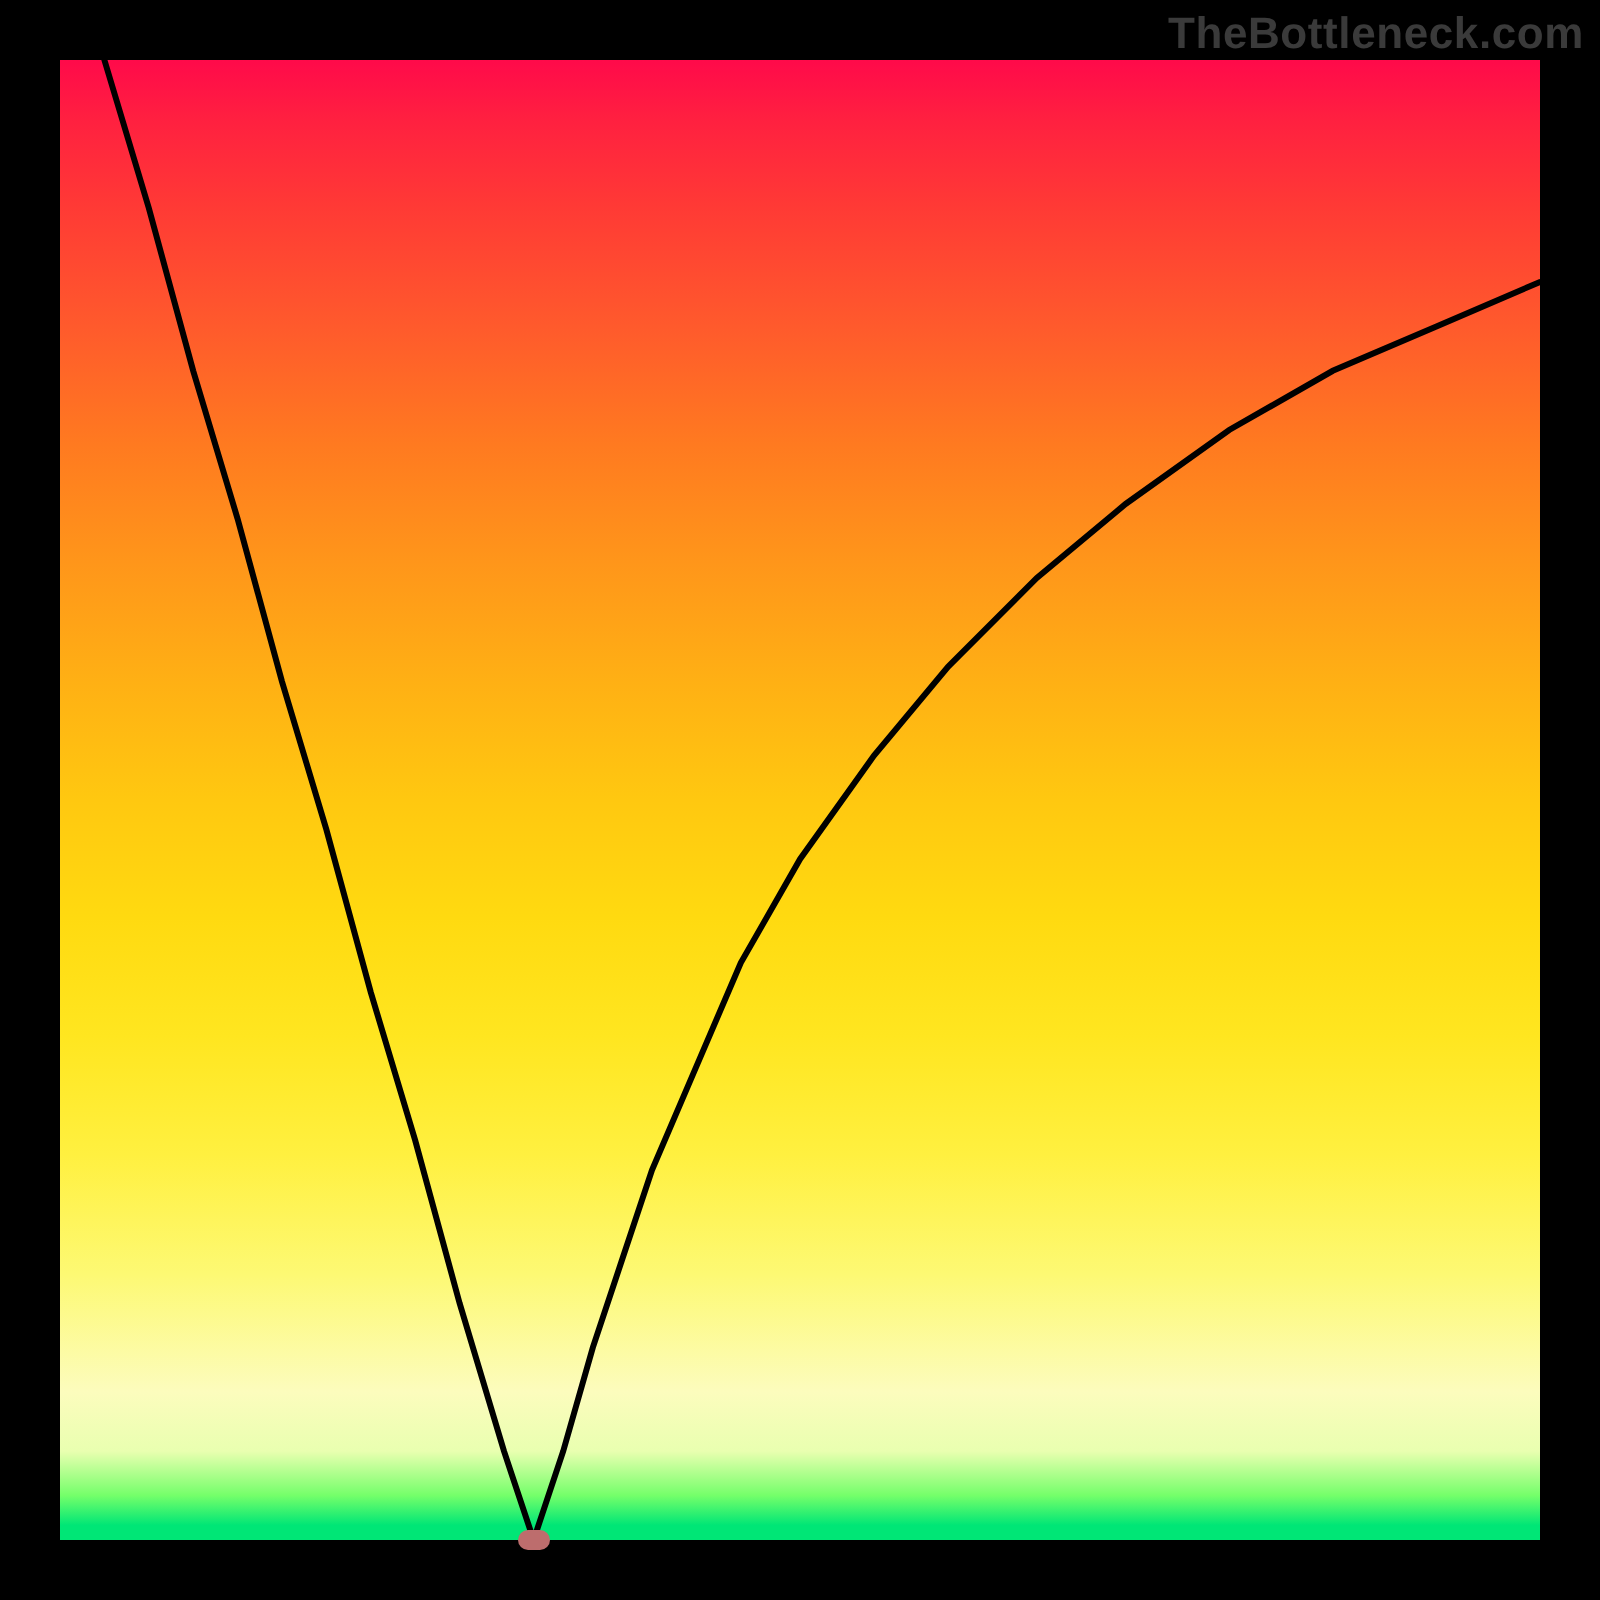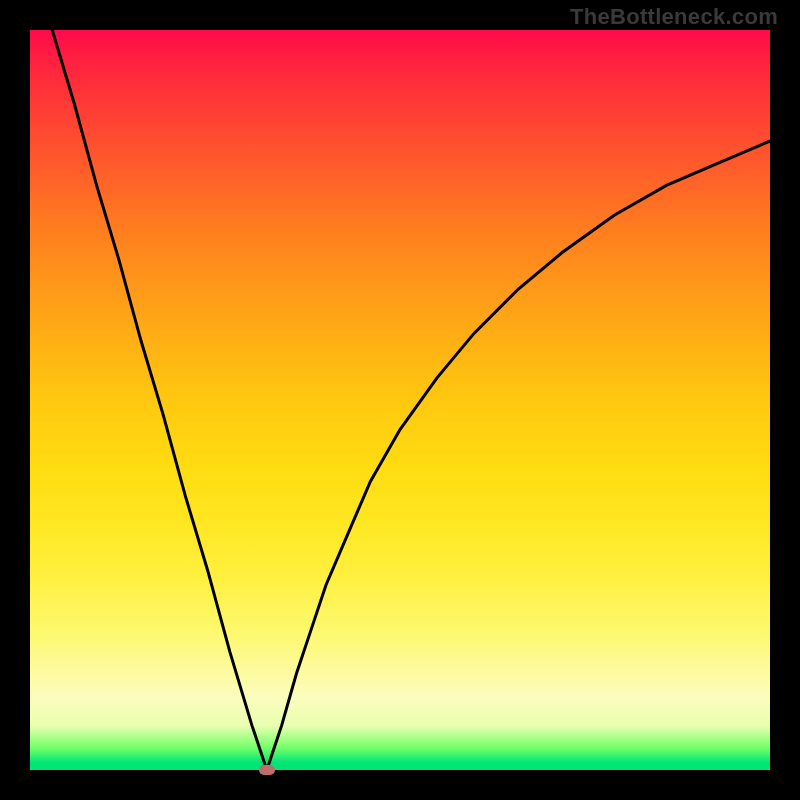--- a/index.html
+++ b/index.html
@@ -39,21 +39,21 @@
       #fcfcbd 90%,
       #e9ffb0 94%,
       #74ff6a 97%,
       #00e676 99%,
       #00e676 100%
     );
   }
   .watermark {
     position: absolute;
     top: 4px;
-    right: 22px;
+    right: 8px;
     color: #3a3a3a;
     font-size: 22px;
     font-weight: 600;
     letter-spacing: 0.3px;
   }
   svg.curve {
     position: absolute;
     left: 0;
     top: 0;
     width: 740px;

